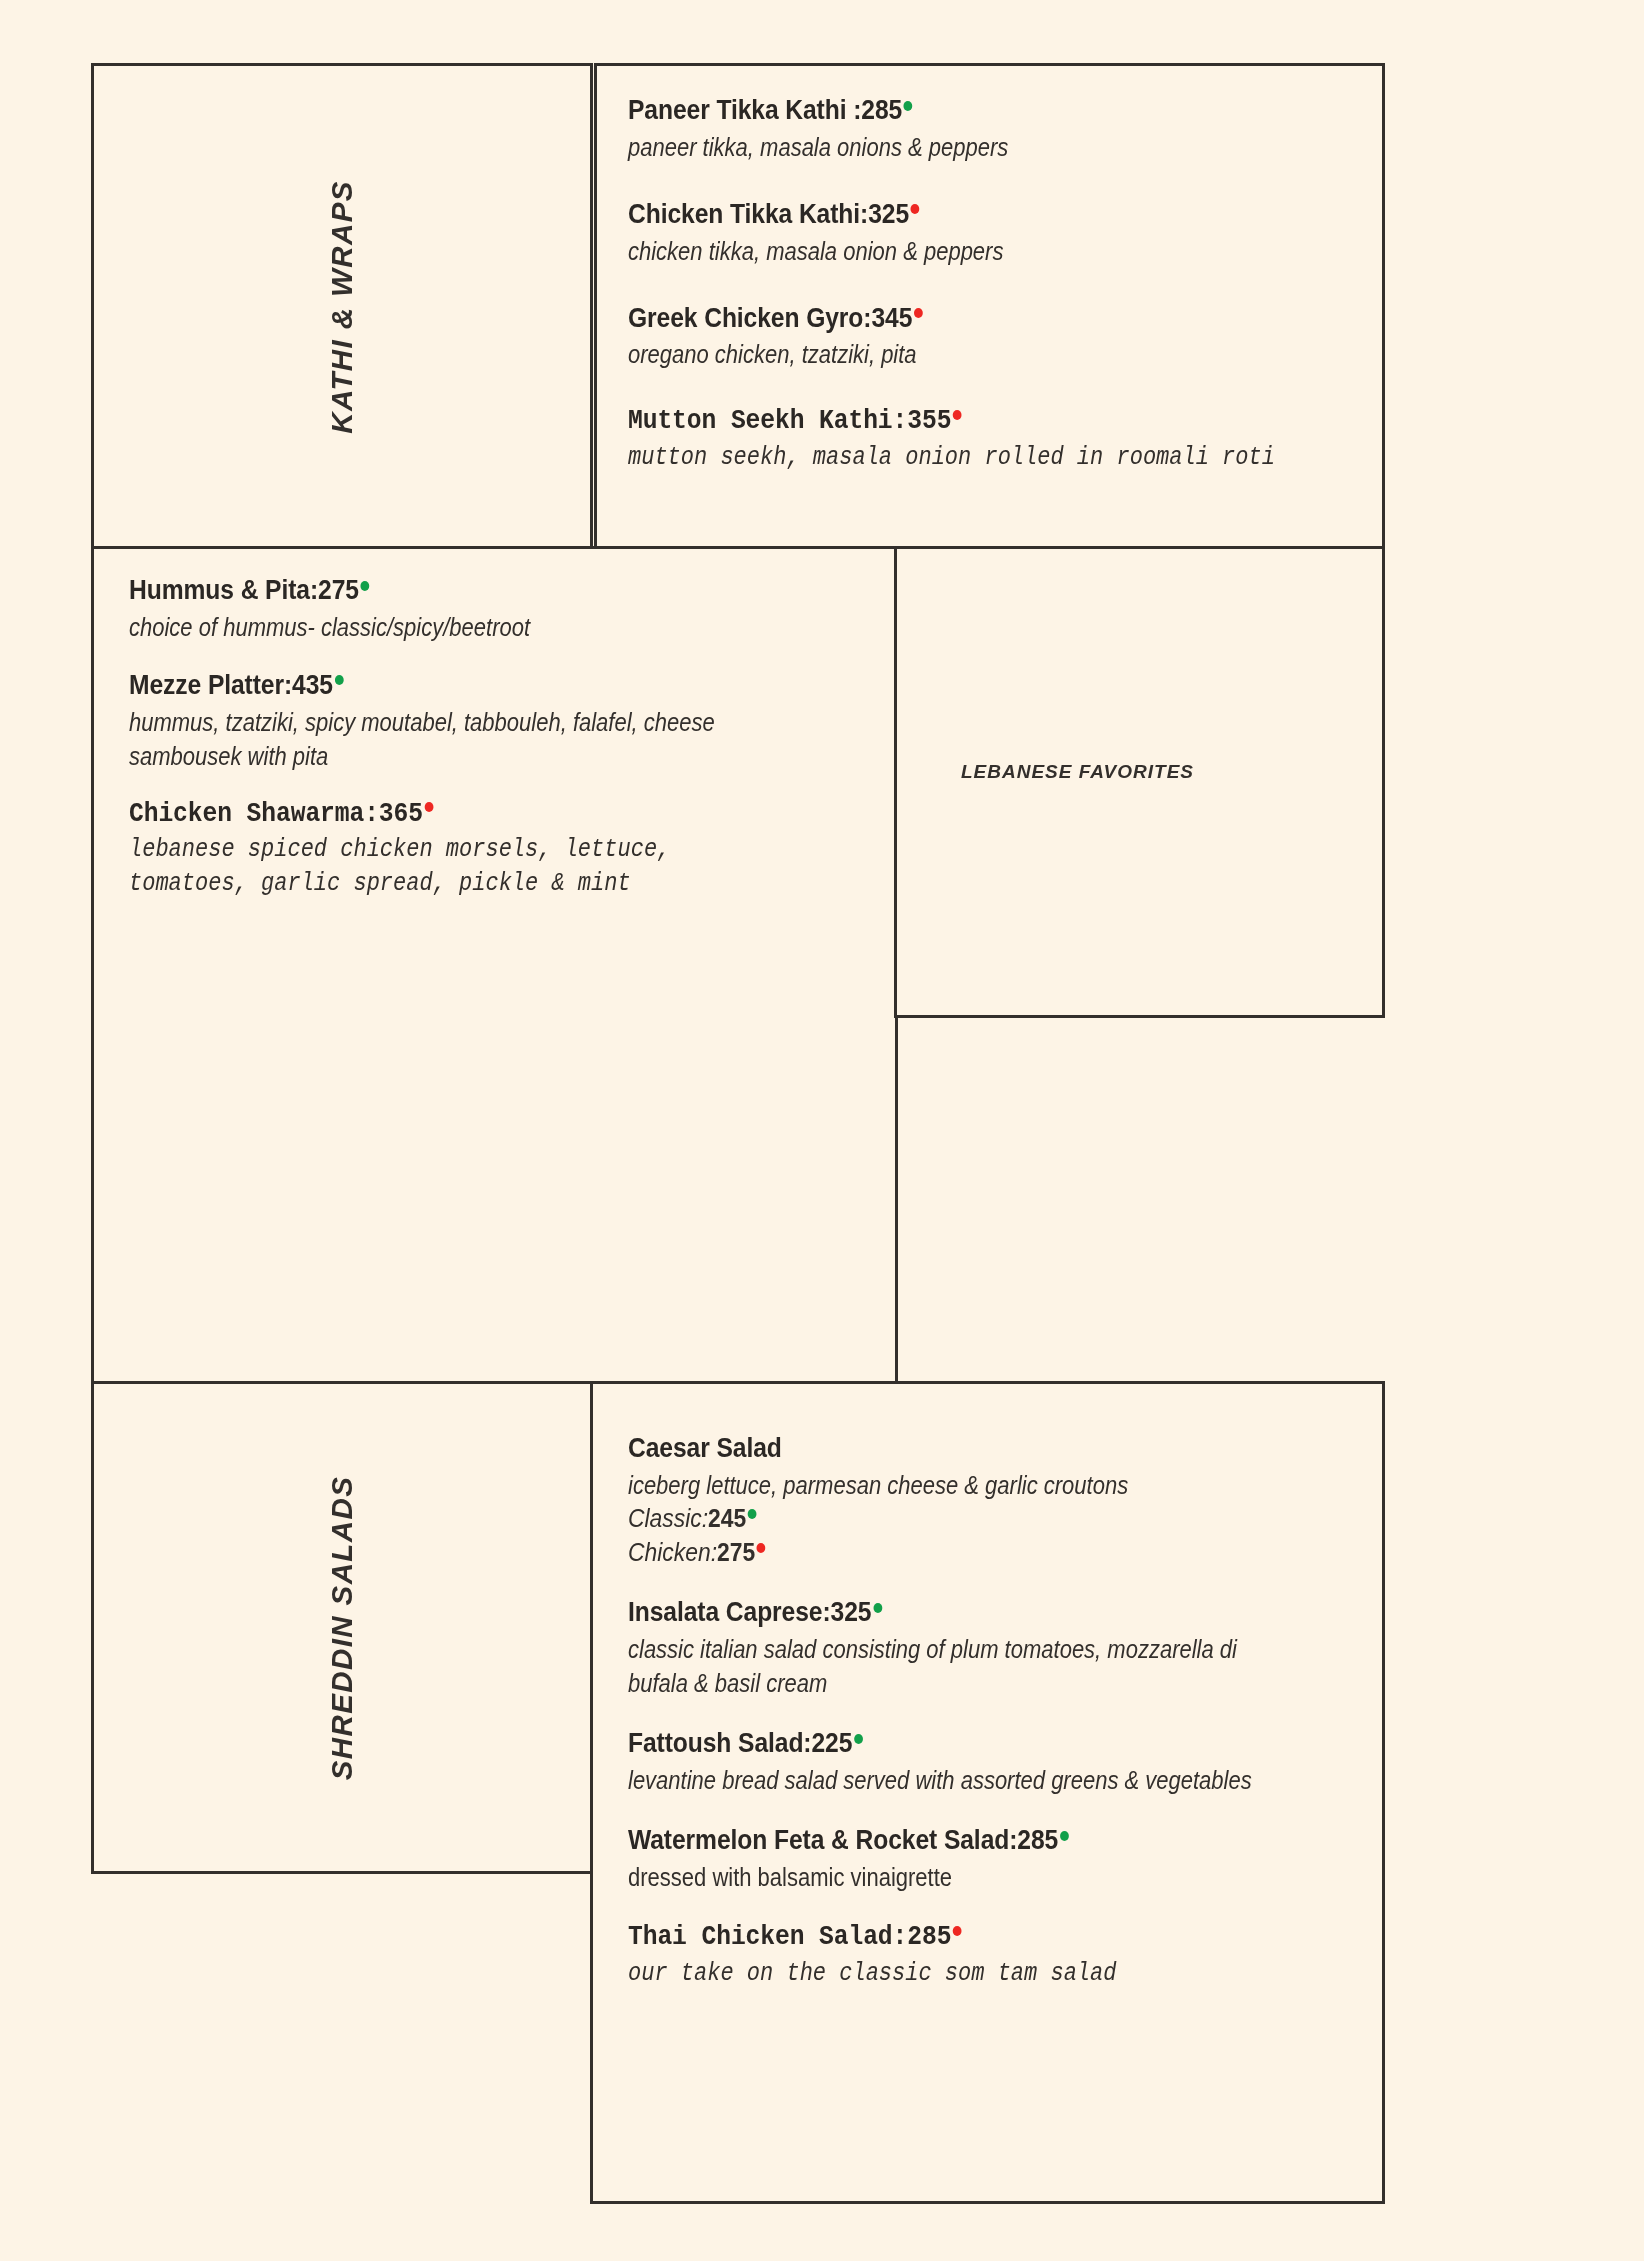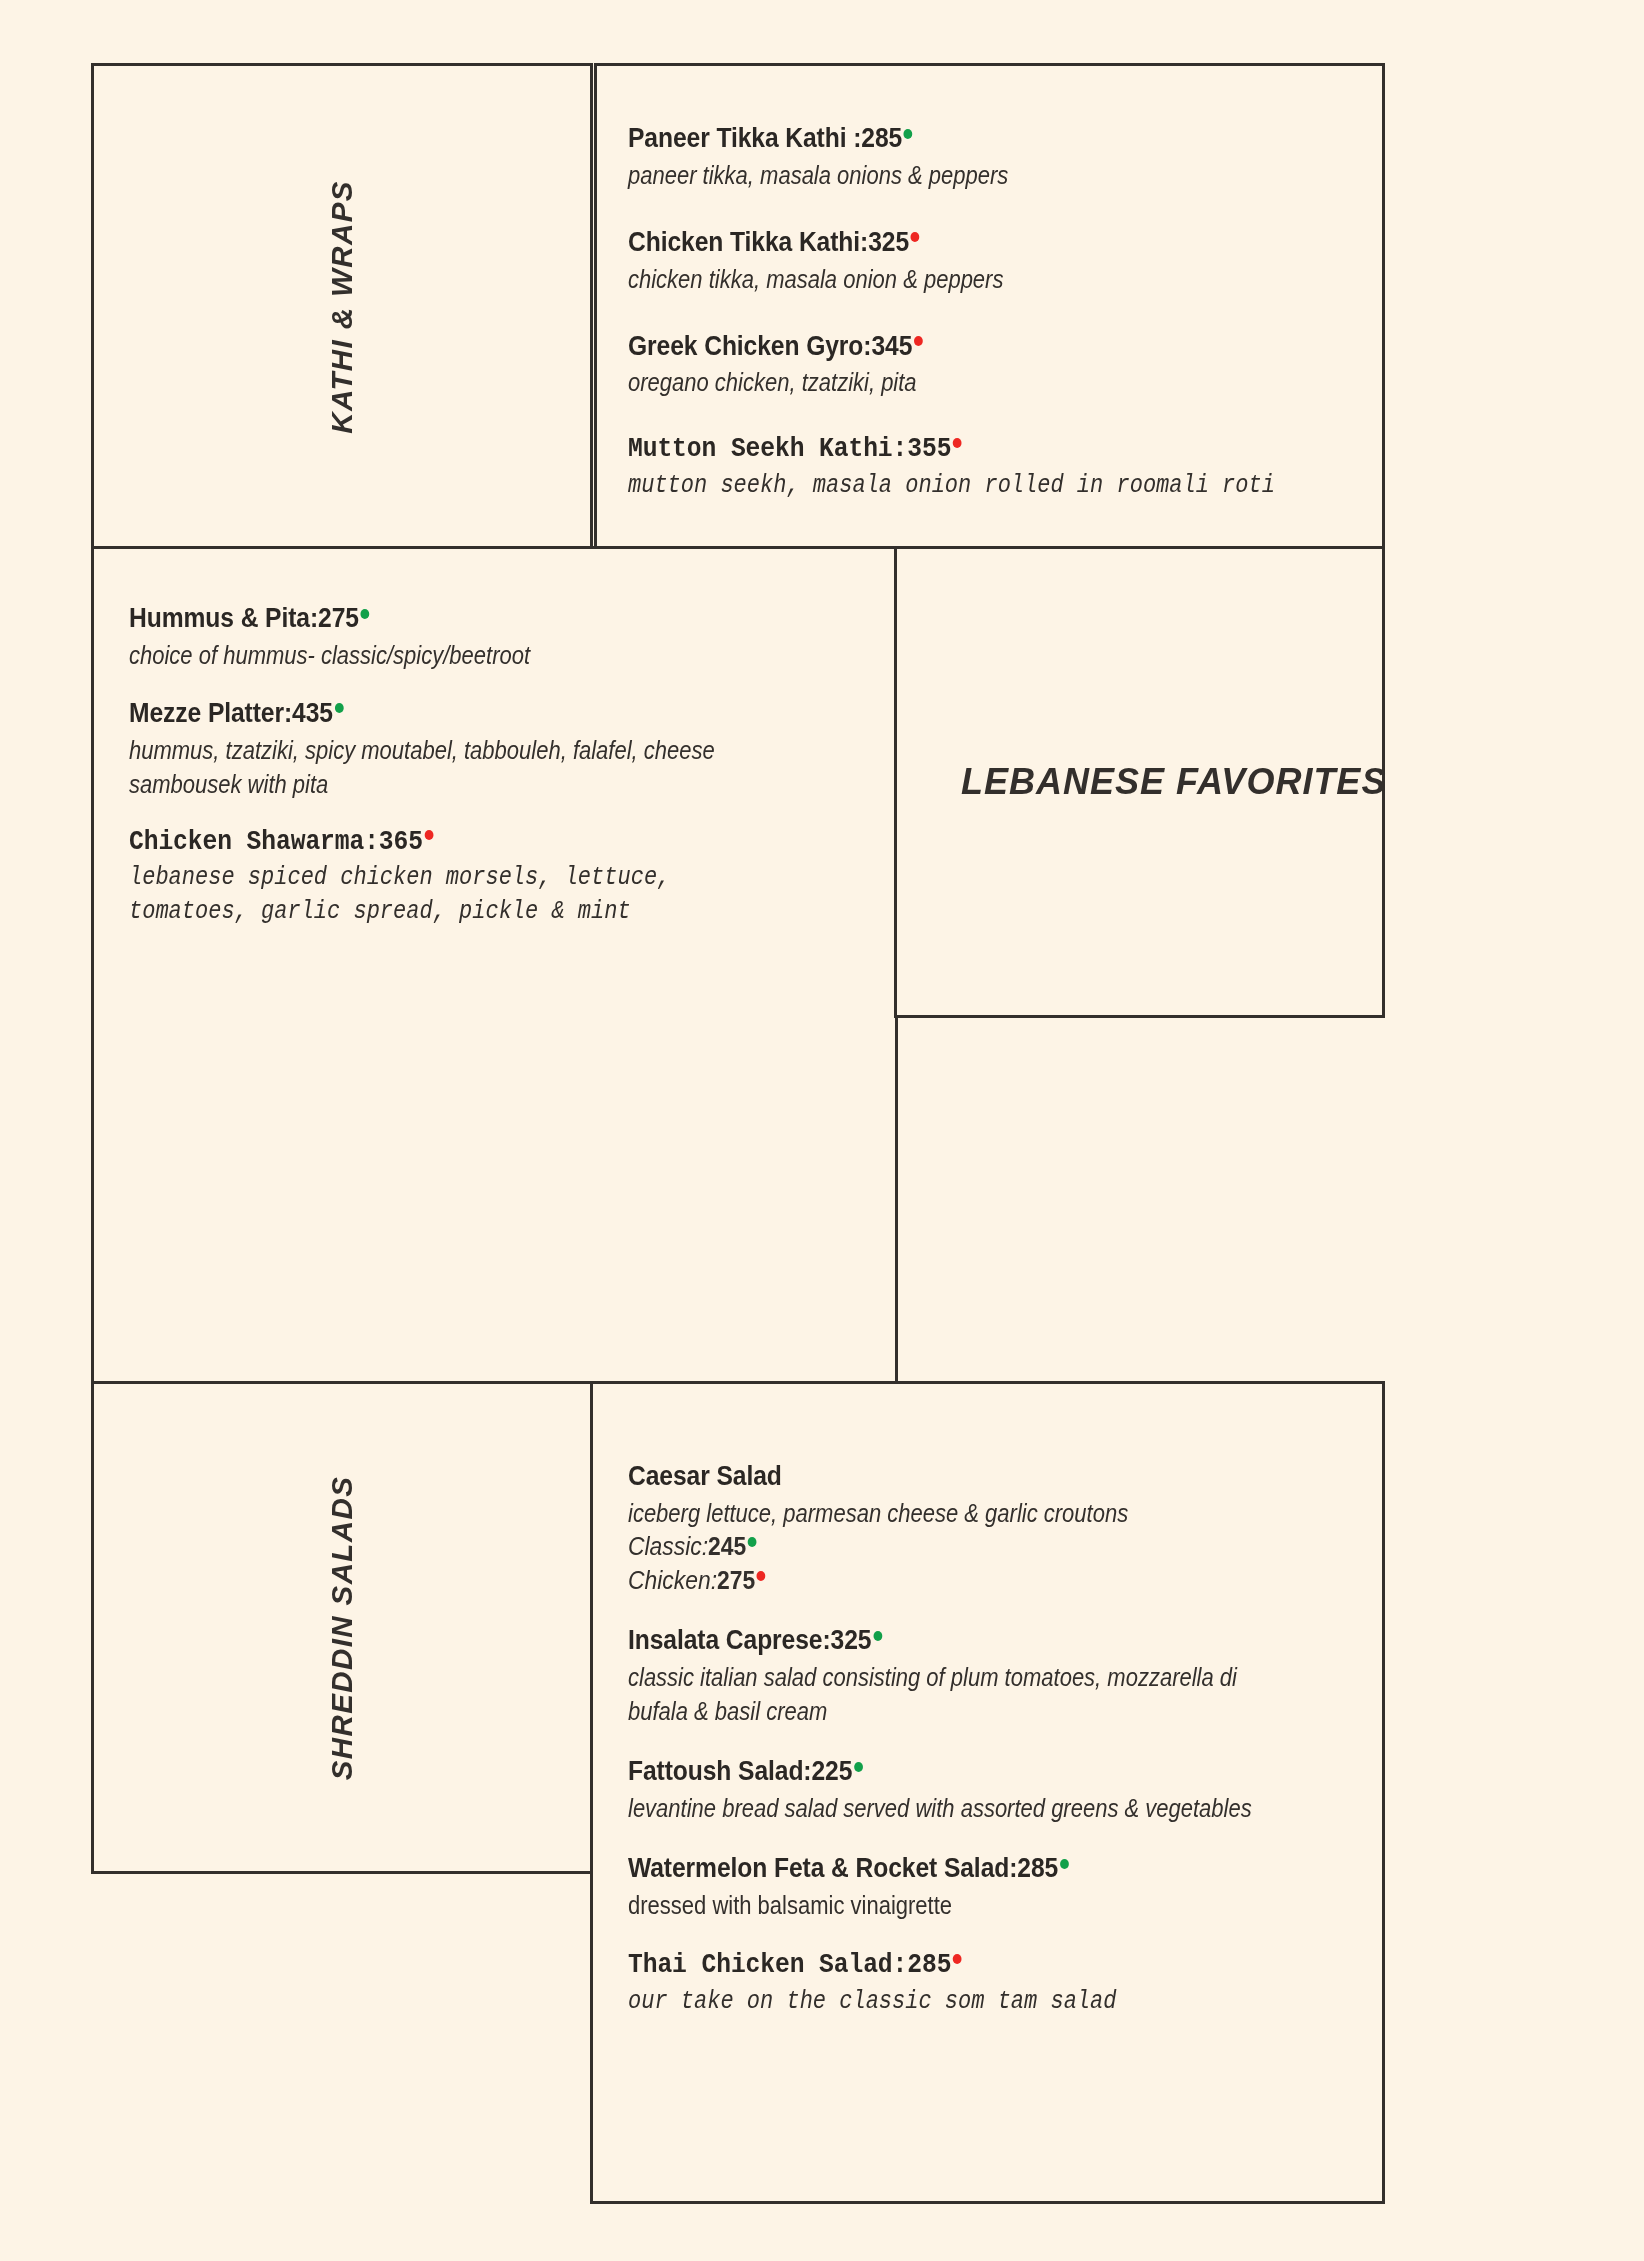--- a/index.html
+++ b/index.html
@@ -51,29 +51,28 @@
     color: #332F2C;
     font-size: 29.5px;
   }
 
   .block-label {
     position: absolute;
     font-weight: 700;
     font-style: italic;
     letter-spacing: 1px;
     color: #332F2C;
-    font-size: 36px;
+    font-size: 19px;
     white-space: nowrap;
   }
 
   
   .items {
     position: absolute;
     box-sizing: border-box;
-    margin-top: 28px;
   }
   .item {
     margin-bottom: 25px;
   }
   .item:last-child { margin-bottom: 0; font-family: Liberation Mono, monospace; }
 
   .item-title {
     font-size: 28px;
     font-weight: 700;
     line-height: 1.18;

